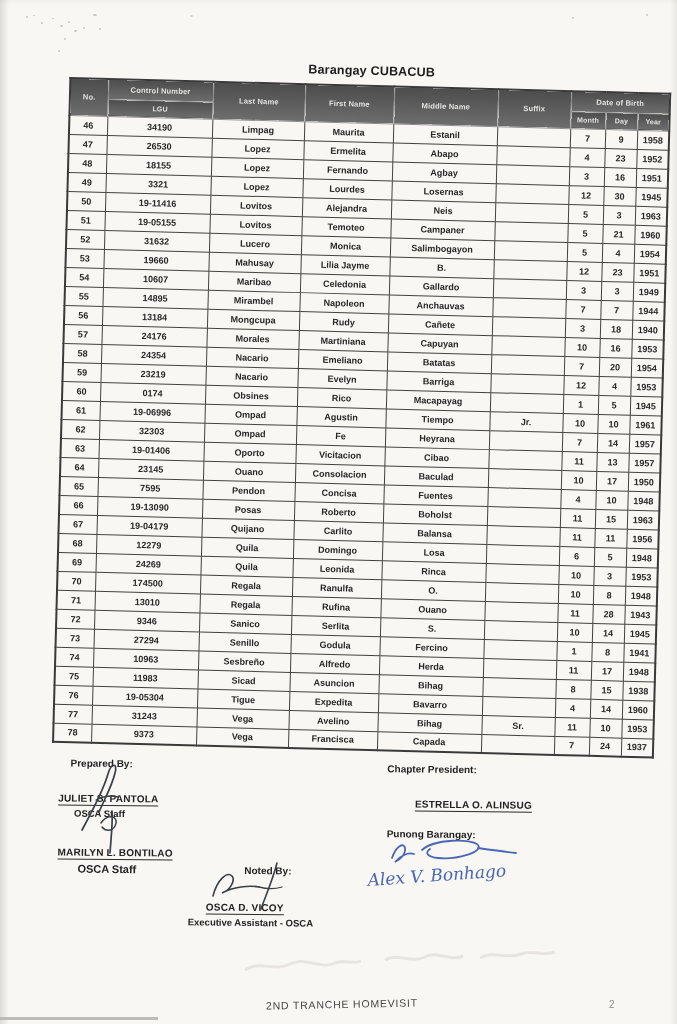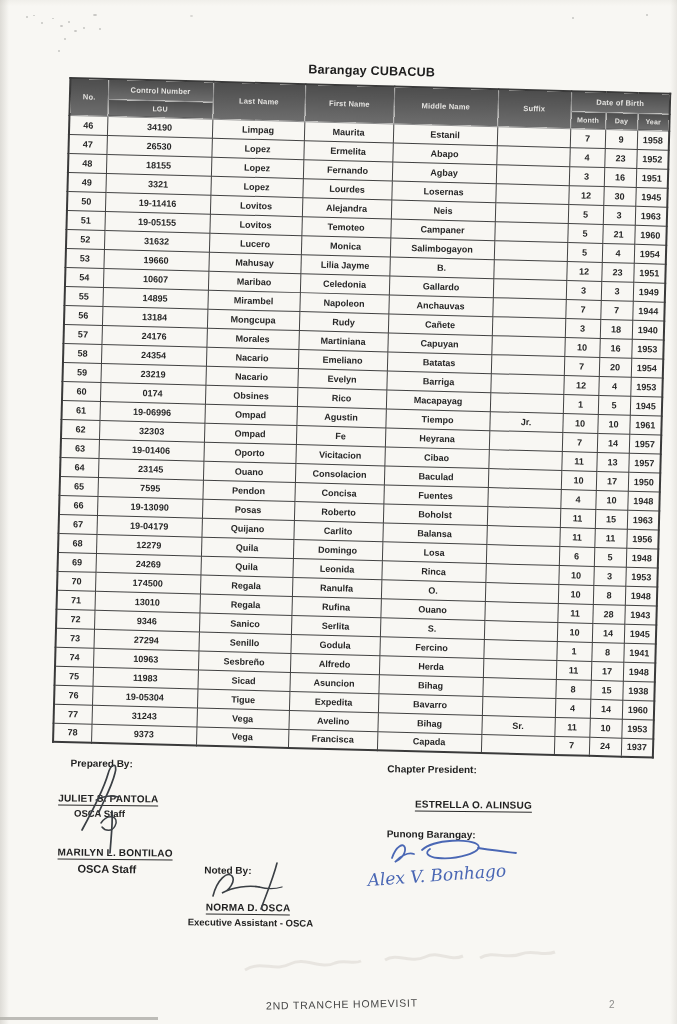--- a/index.html
+++ b/index.html
@@ -46,21 +46,21 @@
   .prepared  { left:58px;  top:758px; transform:rotate(.6deg); }
   .prepared .lbl { margin-left:12px; }
   .prepared .name1 { margin-top:19px; }
   .prepared .role1 { margin-left:16px; margin-top:2px; }
   .prepared .name2 { margin-top:23px; }
   .prepared .role2 { margin-left:20px; margin-top:3px; font-size:11px; }
   .chapter   { left:387px; top:764px; transform:rotate(.6deg); }
   .chapter .name { margin:19px 0 0 28px; }
   .chapter .pb   { margin-top:17px; }
   .noted     { left:188px; top:865px; transform:rotate(.6deg); }
-  .noted .lbl  { margin-left:16px; }
+  .noted .lbl  { margin-left:56px; }
   .noted .name { margin:21px 0 0 18px; }
   .noted .role { margin-top:2px; }
   .sig-svg { position:absolute; pointer-events:none; }
   .sig-ink   { stroke:#3a3f44; fill:none; stroke-linecap:round; }
   .blue-ink  { stroke:#4a67b4; fill:none; stroke-linecap:round; }
   .blue-text { fill:#4a67b4; font-family:"DejaVu Serif", serif; font-style:italic; font-size:17px; }
   
   .footer-text { position:absolute; left:266px; top:998px; font-size:10.5px; color:#474747;
                  letter-spacing:.8px; transform:rotate(-1.2deg); }
   .page-num { position:absolute; left:609px; top:999px; font-size:10px; color:#8d8d8b; }
@@ -510,21 +510,21 @@
   </div>
   <svg class="sig-svg" style="left:360px;top:836px;" width="170" height="58" viewBox="0 0 170 58">
     <path class="blue-ink" stroke-width="1.8" d="M32,22 C36,10 44,6 45,12 C46,18 40,24 35,26 C40,20 48,16 54,18"></path>
     <path class="blue-ink" stroke-width="1.8" d="M62,14 C74,3 112,2 118,9 C124,16 96,24 78,22 C68,21 64,17 70,13"></path>
     <path class="blue-ink" stroke-width="1.8" d="M118,12 C132,14 146,16 156,17"></path>
     <text class="blue-text" x="8" y="50" transform="rotate(-4 8 50)">Alex V. Bonhago</text>
   </svg>
 
   <div class="block noted">
     <div class="sig-label lbl">Noted By:</div>
-    <div class="name"><span class="sig-name">NORMA D. OSCA</span></div>
+    <div class="name"><span class="sig-name">OSCA D. VICOY</span></div>
     <div class="sig-role role">Executive Assistant - OSCA</div>
   </div>
   <svg class="sig-svg" style="left:205px;top:862px;" width="100" height="48" viewBox="0 0 100 48">
     <path class="sig-ink" stroke-width="1.6" d="M8,34 C12,18 22,9 27,14 C31,19 24,29 17,31 C28,25 44,23 54,25"></path>
     <path class="sig-ink" stroke-width="1.6" d="M72,1 C68,17 61,33 56,47"></path>
     <path class="sig-ink" stroke-width="1.3" d="M54,25 C62,27 70,27 77,25"></path>
   </svg>
 
   <svg class="bleed" width="330" height="55" viewBox="0 0 330 55">
     <path d="M10,40 C25,30 40,42 55,34 C70,26 85,40 100,33 C110,29 118,35 126,31" stroke="#8b7f72" stroke-width="3" fill="none"></path>

